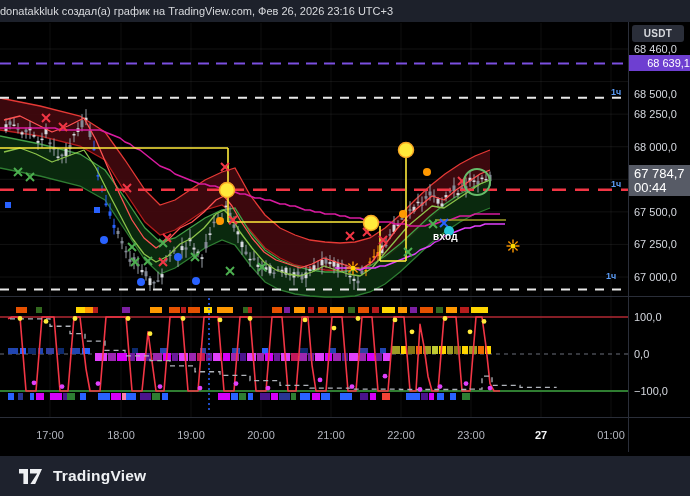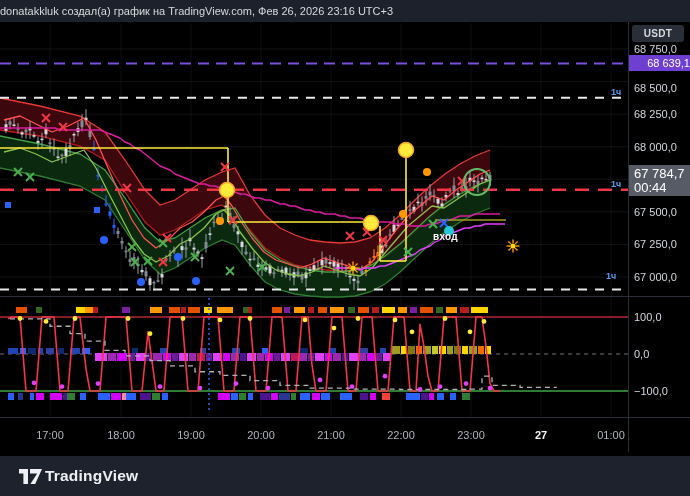--- a/index.html
+++ b/index.html
@@ -17,21 +17,21 @@
            padding-left:5px;box-sizing:border-box;}
   .cur-box{position:absolute;left:0;width:61px;height:31px;font-size:13px;color:#fff;
            padding:2px 0 0 5px;box-sizing:border-box;line-height:14px;}
   .time-axis{position:absolute;left:0;top:418px;width:690px;height:34px;z-index:20;}
   .ttick{position:absolute;top:11px;width:50px;margin-left:-25px;text-align:center;
          font-size:11px;color:#b2b5be;}
   .ttick.bold{color:#f4f5f7;font-weight:bold;}
   .entry-label{position:absolute;font-size:10px;font-weight:bold;color:#fff;z-index:15;
                text-shadow:0 1px 2px #000;letter-spacing:.3px;}
   .footer{position:absolute;left:0;bottom:0;width:690px;height:40px;background:#1e222d;
-          display:flex;align-items:center;padding-left:18px;box-sizing:border-box;gap:2px;z-index:30;}
+          display:flex;align-items:center;padding-left:18px;box-sizing:border-box;gap:10px;z-index:30;}
   .tv-logo-text{color:#eef0f3;font-size:15.5px;font-weight:bold;letter-spacing:.2px;}
 </style>
 </head>
 <body>
 
 <div class="shot">
 
   <div class="topbar">
     <span>donatakkluk создал(а) график на TradingView.com, Фев 26, 2026 23:16 UTC+3</span>
   </div>
@@ -576,22 +576,22 @@
 
   <div class="entry-label" id="entry-label" style="left: 433px; top: 231px;">вход</div>
 
   <div class="price-axis" id="price-axis">
     <div class="usdt-btn">USDT</div>
     <div class="lvl-box" id="lvl-box" style="top: 33.4503px; background: rgb(110, 63, 209); text-align: right;">68 639,1</div>
     <div class="cur-box" id="cur-box" style="top: 142.779px; background: rgb(87, 91, 102);">
       <div>67 784,7</div>
       <div>00:44</div>
     </div>
-  <span class="ptick" style="top: 21px;">68 750,0</span>
-      <span class="ptick" style="top: 60px;">68 500,0</span>
+  <span class="ptick" style="top: 21px;">68 460,0</span>
+      <span class="ptick" style="top: 66px;">68 500,0</span>
       <span class="ptick" style="top: 86.15px;">68 250,0</span>
       <span class="ptick" style="top: 118.725px;">68 000,0</span>
       <span class="ptick" style="top: 183.875px;">67 500,0</span>
       <span class="ptick" style="top: 216.45px;">67 250,0</span>
       <span class="ptick" style="top: 249.025px;">67 000,0</span>
       <span class="ptick" style="top: 289px;">100,0</span>
       <span class="ptick" style="top: 326px;">0,0</span>
       <span class="ptick" style="top: 363px;">−100,0</span>
     </div>
 

